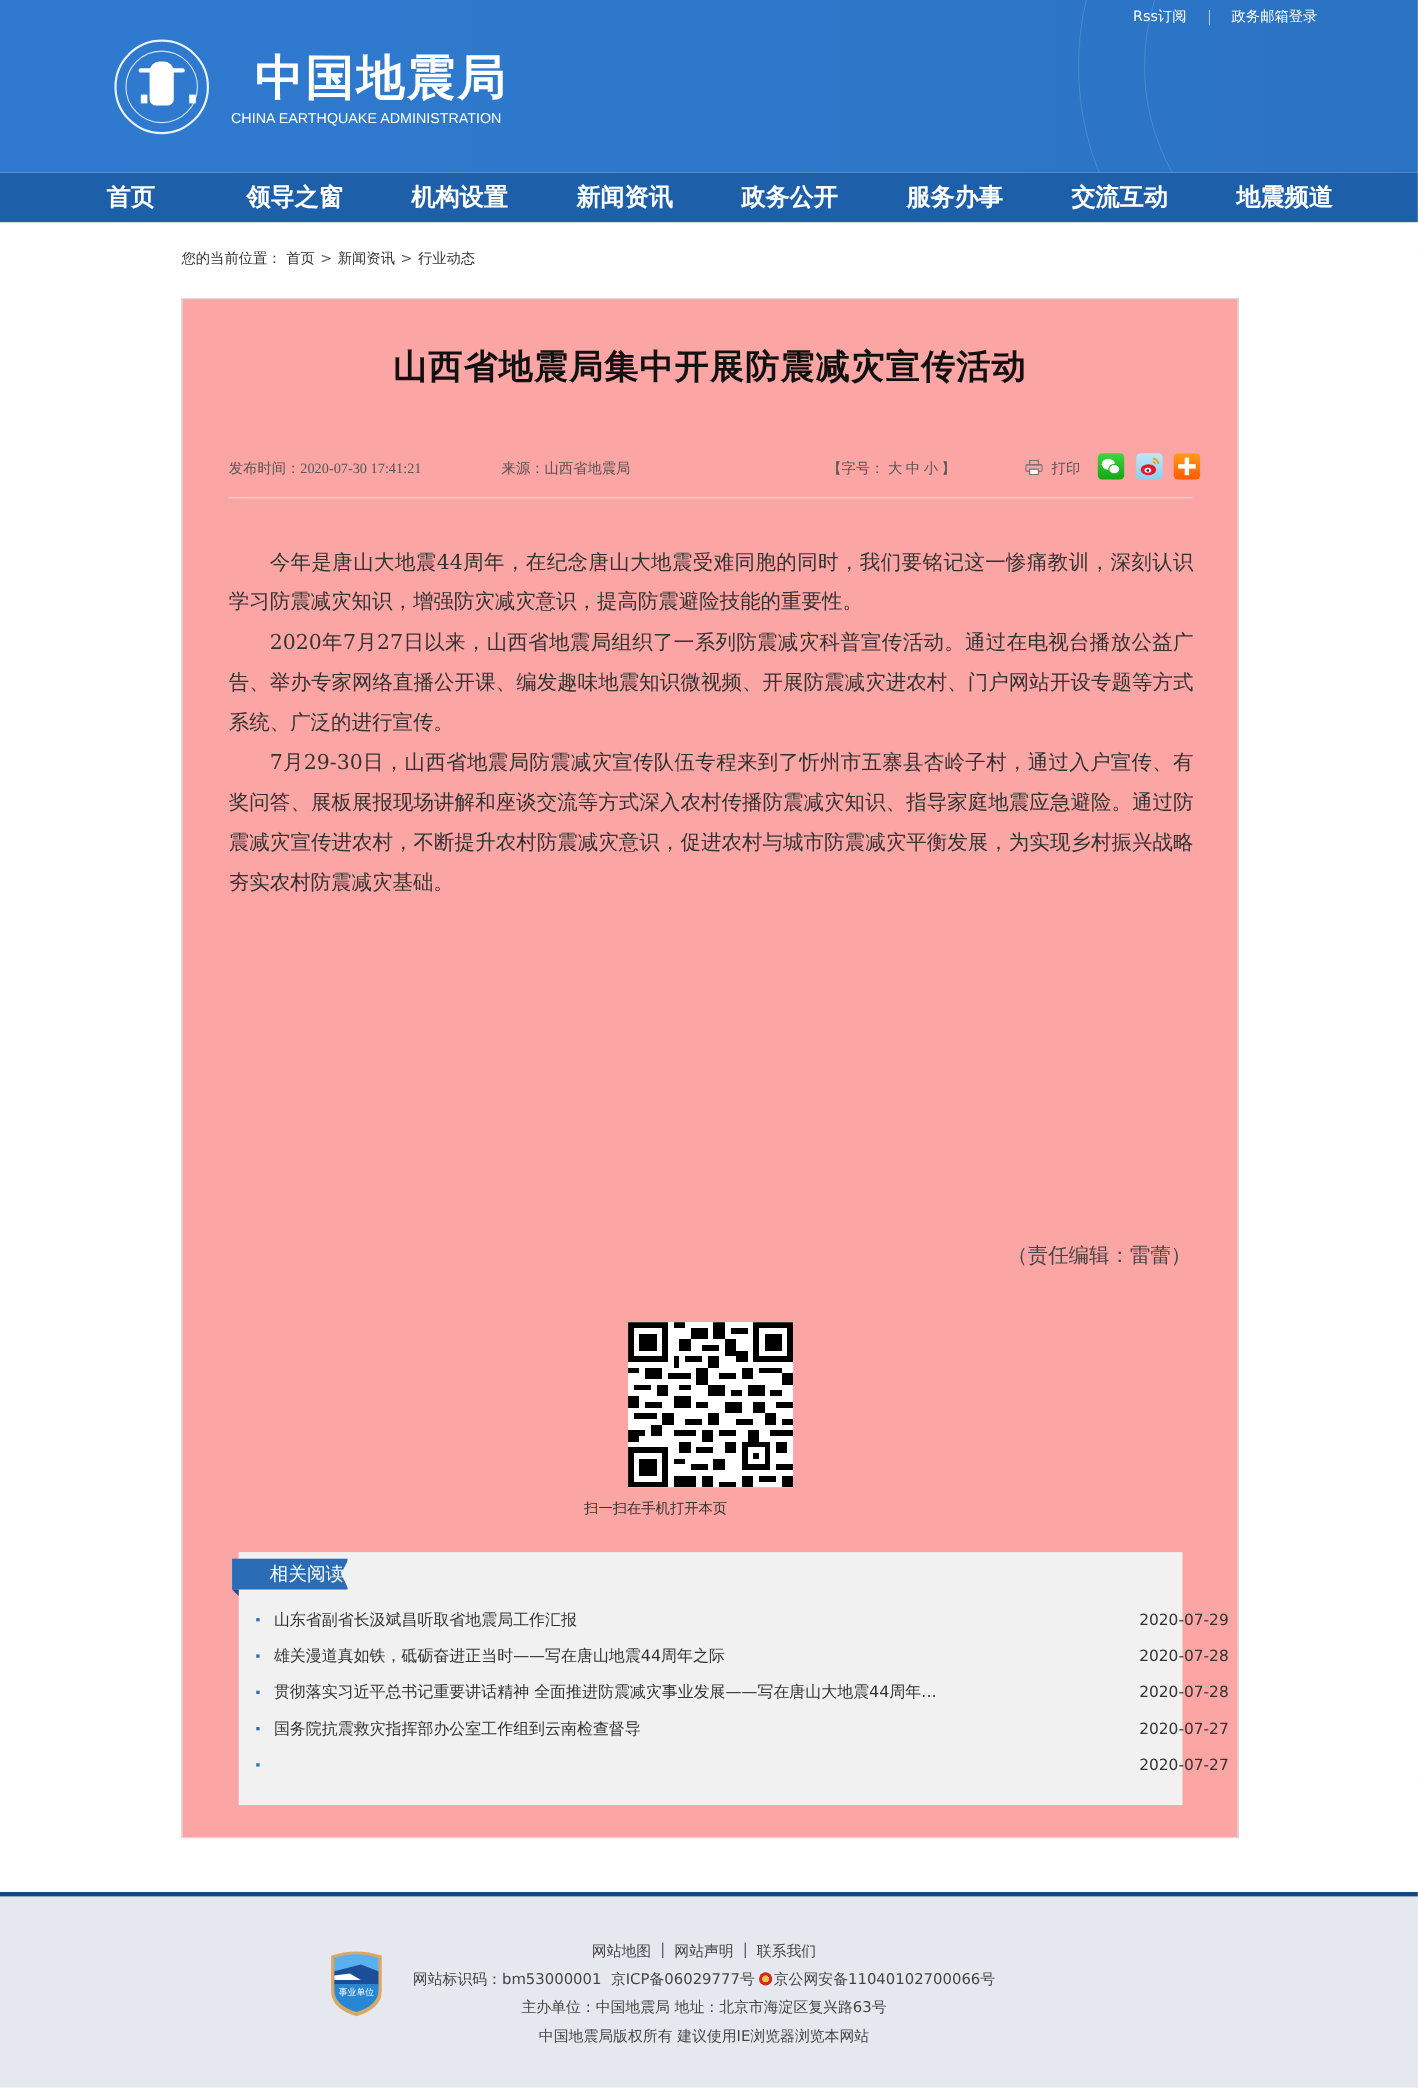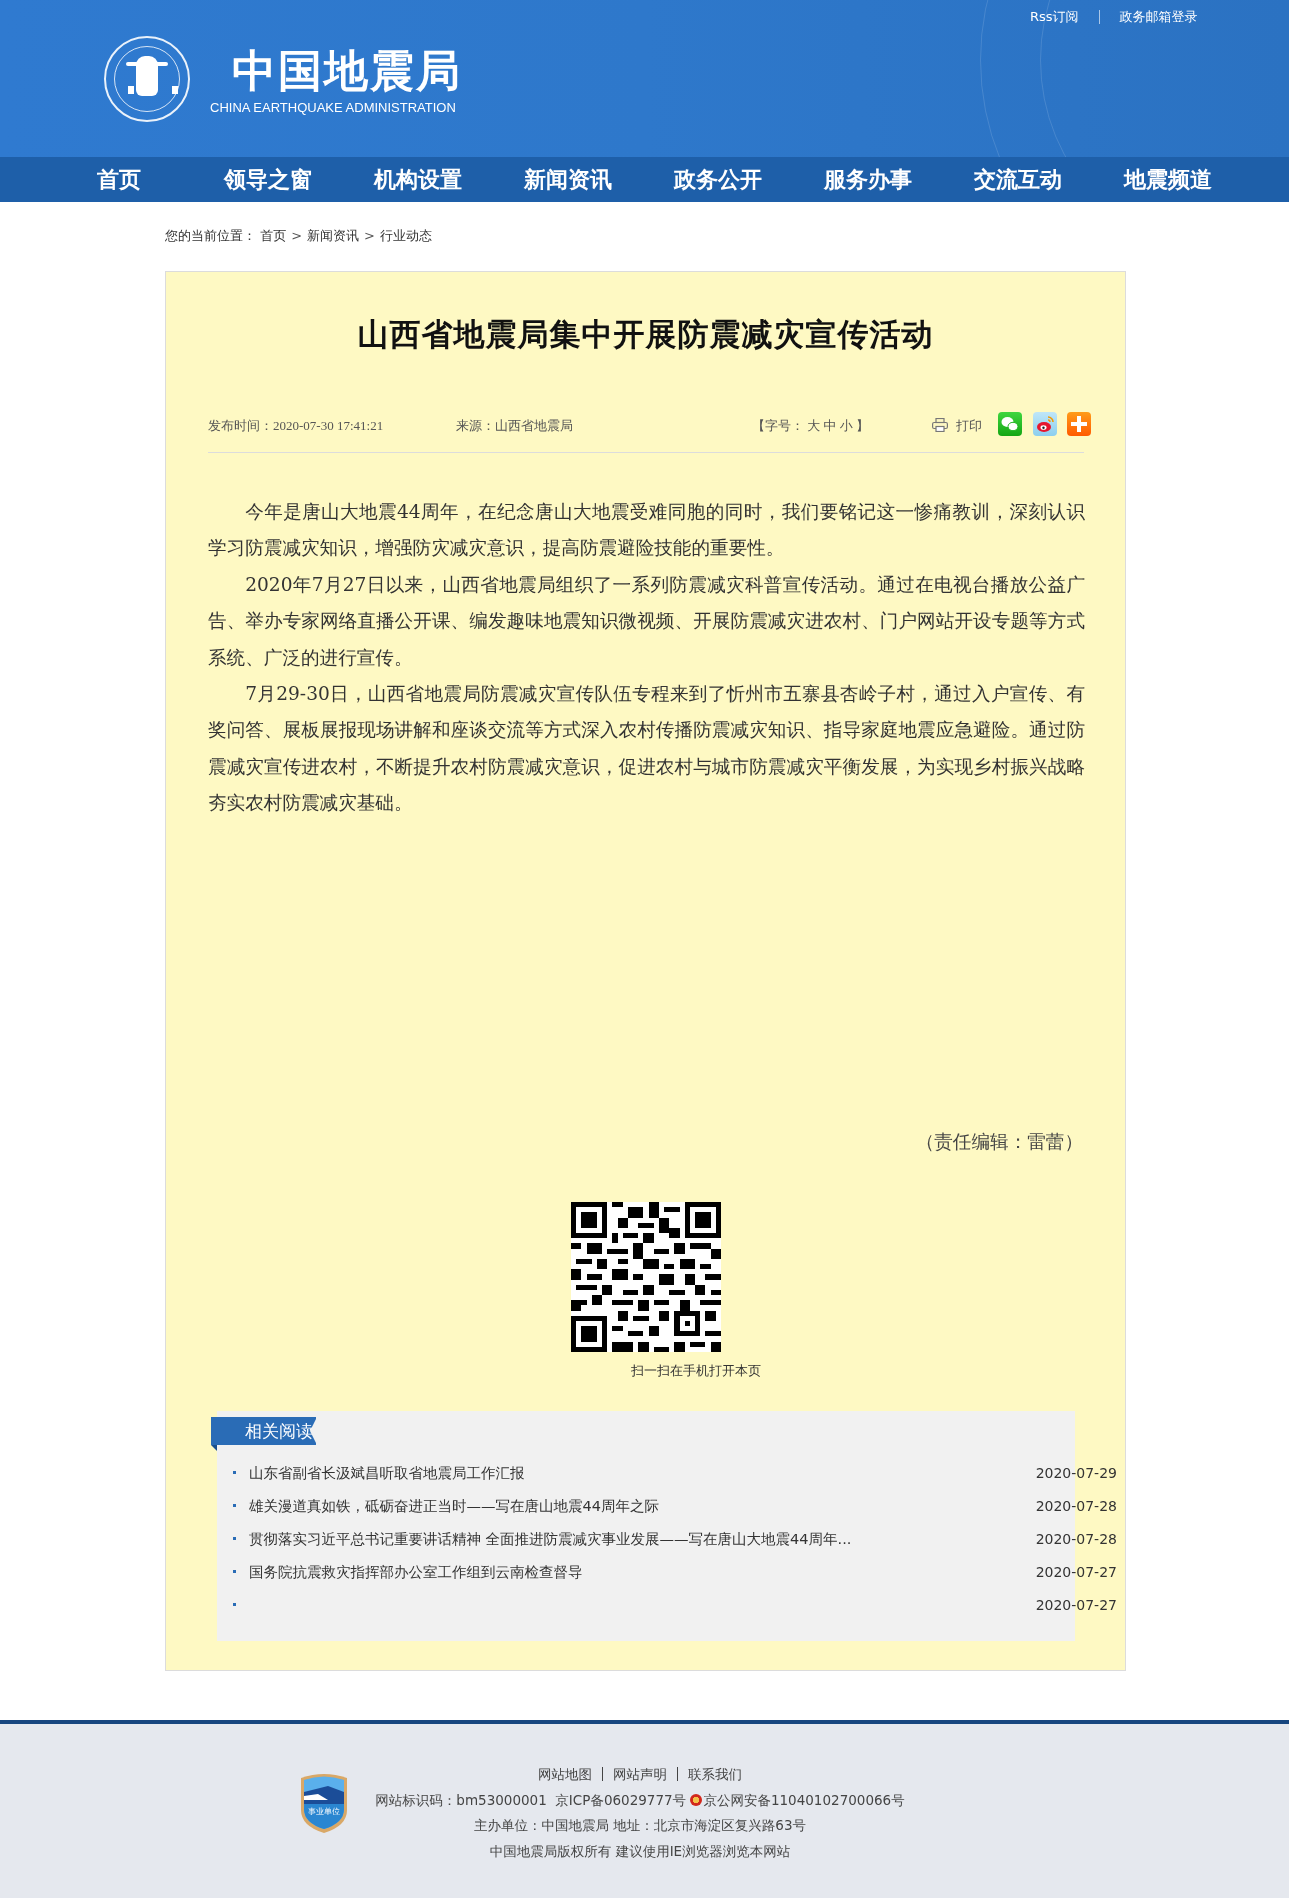--- a/index.html
+++ b/index.html
@@ -39,21 +39,21 @@
   .nav { position: absolute; left: 0; top: 157px; width: 1289px; height: 45px; background: #1e5fa9; }
   .nav-item { position: absolute; top: 0; height: 45px; line-height: 45px; width: 150px; margin-left: -75px; text-align: center;
     color: #fff; font-size: 22px; font-weight: bold; cursor: pointer; }
 
   
   .breadcrumb { position: absolute; left: 165px; top: 227px; font-size: 13px; color: #333; line-height: 18px; }
   .breadcrumb a { color: #333; text-decoration: none; }
   .breadcrumb .gt { margin: 0 5px; color: #555; }
 
   
-  .content { position: absolute; left: 165px; top: 271px; width: 961px; height: 1400px; border: 1px solid #dcdcdc; background: #fef9c3; }
+  .content { position: absolute; left: 165px; top: 271px; width: 961px; height: 1400px; border: 1px solid #dcdcdc; background: #fca5a5; }
   .article-title { position: absolute; left: 0; top: 40px; width: 959px; text-align: center;
     font-family: "DejaVu Serif", "Liberation Serif", serif; font-size: 31px; color: #111; letter-spacing: 1px; line-height: 44px; }
   .meta { position: absolute; left: 42px; top: 142px; width: 876px; height: 24px; font-size: 13px; color: #555; line-height: 24px; font-family: Liberation Serif, serif; }
   .meta .pub { position: absolute; left: 0; top: 0; }
   .meta .src { position: absolute; left: 248px; top: 0; }
   .meta .fontsize { position: absolute; left: 544px; top: 0; }
   .meta .fontsize span { cursor: pointer; }
   .meta .print { position: absolute; left: 724px; top: 0; }
   .meta .print-icon { display: inline-block; width: 16px; height: 14px; vertical-align: -2px; margin-right: 8px; }
   .share { position: absolute; top: -2px; width: 24px; height: 24px; border-radius: 4px; }
@@ -62,21 +62,21 @@
   .share-more { left: 859px; background: linear-gradient(#ff9c1a, #ff5a00); }
   .divider { position: absolute; left: 42px; top: 180px; width: 876px; height: 1px; background: #dcdcdc; }
 
   .article-body { position: absolute; left: 42px; top: 222px; width: 877px;
     font-family: "DejaVu Serif", "Liberation Serif", serif; font-size: 18.6px; color: #333; line-height: 36.4px; text-align: justify; }
   .article-body p { text-indent: 2em; }
 
   .editor { position: absolute; right: 42px; top: 856px; font-family: "DejaVu Serif", "Liberation Serif", serif; font-size: 18.6px; color: #444; line-height: 28px; }
 
   .qr { position: absolute; left: 405px; top: 930px; width: 150px; height: 150px; background: #fff; }
-  .qr-caption { position: absolute; left: 365px; top: 1090px; width: 230px; text-align: right; font-size: 13px; color: #333; }
+  .qr-caption { position: absolute; left: 365px; top: 1090px; width: 230px; text-align: left; font-size: 13px; color: #333; }
 
   .related { position: absolute; left: 51px; top: 1139px; width: 858px; height: 230px; background: #f1f1f1; }
   .related-tab { position: absolute; left: -6px; top: 6px; height: 28px; width: 105px; background: #2a6cb6; color: #fff;
     font-size: 17px; line-height: 28px; padding-left: 34px; }
   .related-tab:after { content: ""; position: absolute; right: -1px; top: 0; width: 0; height: 0;
     border-top: 14px solid transparent; border-bottom: 14px solid transparent; border-right: 7px solid #f1f1f1; }
   .related-tab:before { content: ""; position: absolute; left: 0; bottom: -6px; width: 0; height: 0;
     border-top: 6px solid #184f8e; border-left: 6px solid transparent; }
   .related-list { position: absolute; left: 0; top: 50px; width: 918px; list-style: none; }
   .related-item { position: relative; height: 33px; line-height: 24px; font-size: 14.5px; color: #333; }

